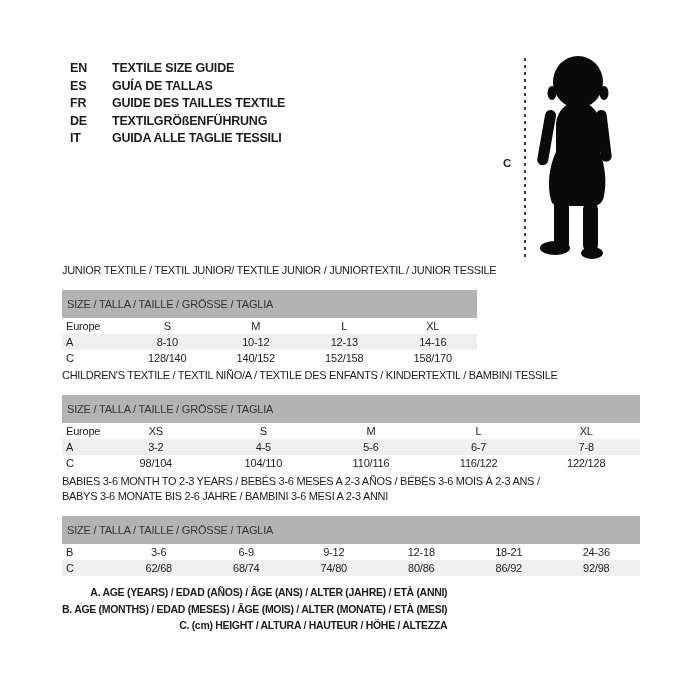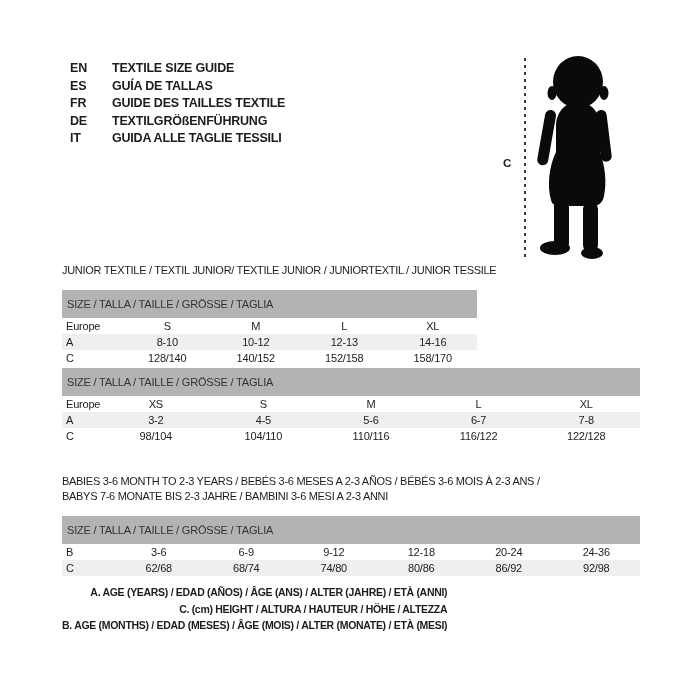--- a/index.html
+++ b/index.html
@@ -122,20 +122,23 @@
           <td>128/140</td>
           <td>140/152</td>
           <td>152/158</td>
           <td>158/170</td>
         </tr>
       </tbody>
     </table>
   </div>
 
   <div class="section sec2">
+    <div class="tbl-titles">
+      <div class="tbl-title">CHILDREN'S TEXTILE / TEXTIL NIÑO/A / TEXTILE DES ENFANTS / KINDERTEXTIL / BAMBINI TESSILE</div>
+    </div>
     <table class="t2">
       <colgroup>
           <col class="c-label">
           <col>
           <col>
           <col>
           <col>
           <col>
         </colgroup>
       <thead>
@@ -168,21 +171,21 @@
           <td>116/122</td>
           <td>122/128</td>
         </tr>
       </tbody>
     </table>
   </div>
 
   <div class="section sec3">
     <div class="tbl-titles">
       <div class="tbl-title">BABIES 3-6 MONTH TO 2-3 YEARS / BEBÉS 3-6 MESES A 2-3 AÑOS / BÉBÉS 3-6 MOIS À 2-3 ANS /</div>
-      <div class="tbl-title">BABYS 7-6 MONATE BIS 2-3 JAHRE / BAMBINI 3-6 MESI A 2-3 ANNI</div>
+      <div class="tbl-title">BABYS 3-6 MONATE BIS 2-6 JAHRE / BAMBINI 3-6 MESI A 2-3 ANNI</div>
     </div>
     <table class="t3">
       <colgroup>
           <col class="c-label">
           <col>
           <col>
           <col>
           <col>
           <col>
           <col>
@@ -192,35 +195,35 @@
           <th colspan="7">SIZE / TALLA / TAILLE / GRÖSSE / TAGLIA</th>
         </tr>
       </thead>
       <tbody>
         <tr>
           <td class="row-label">B</td>
           <td>3-6</td>
           <td>6-9</td>
           <td>9-12</td>
           <td>12-18</td>
-          <td>20-24</td>
+          <td>18-21</td>
           <td>24-36</td>
         </tr>
         <tr>
           <td class="row-label">C</td>
           <td>62/68</td>
           <td>68/74</td>
           <td>74/80</td>
           <td>80/86</td>
           <td>86/92</td>
           <td>92/98</td>
         </tr>
       </tbody>
     </table>
   </div>
 
   <div class="footnotes">
     <div class="footnote">A. AGE (YEARS) / EDAD (AÑOS) / ÂGE (ANS) / ALTER (JAHRE) / ETÀ (ANNI)</div>
+    <div class="footnote">B. AGE (MONTHS) / EDAD (MESES) / ÂGE (MOIS) / ALTER (MONATE) / ETÀ (MESI)</div>
     <div class="footnote">C. (cm) HEIGHT / ALTURA / HAUTEUR / HÖHE / ALTEZZA</div>
-    <div class="footnote">B. AGE (MONTHS) / EDAD (MESES) / ÂGE (MOIS) / ALTER (MONATE) / ETÀ (MESI)</div>
   </div>
 
 </div>
 
 </body></html>

